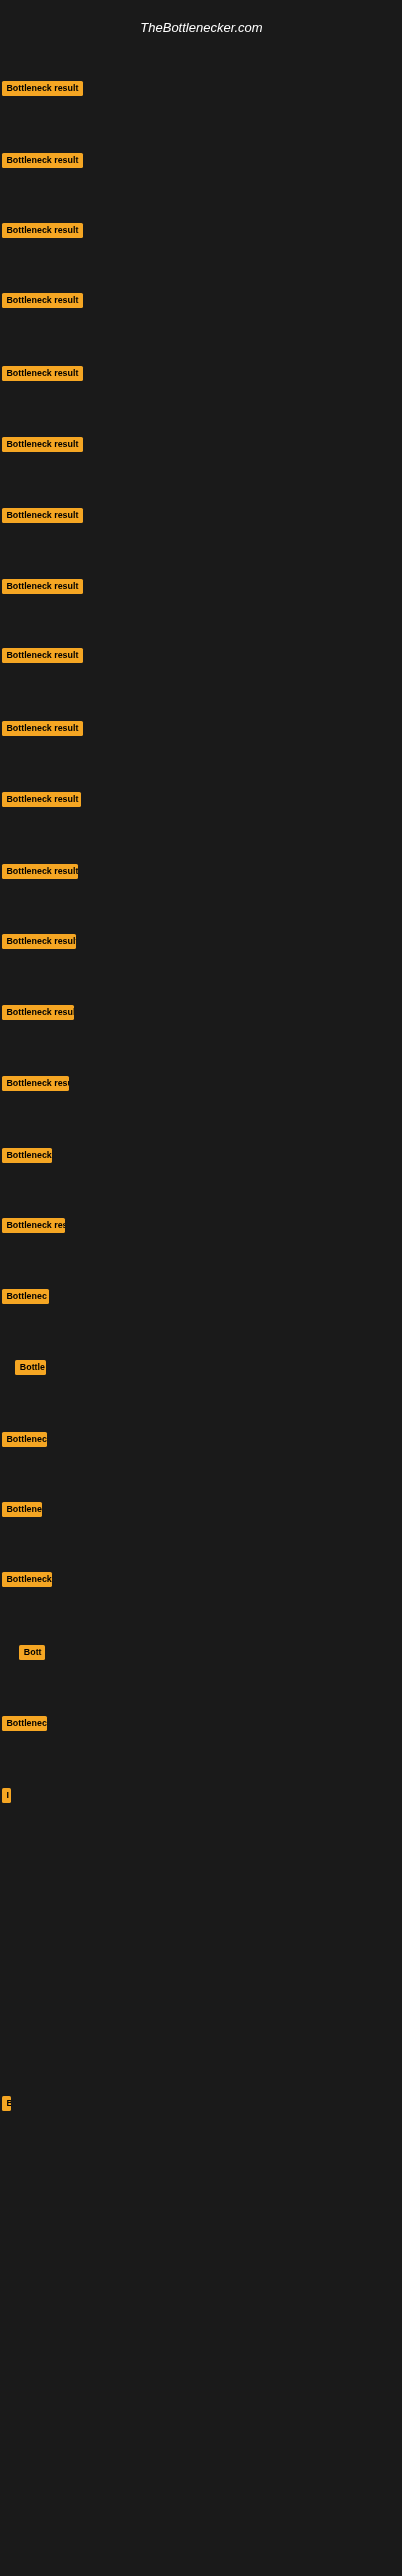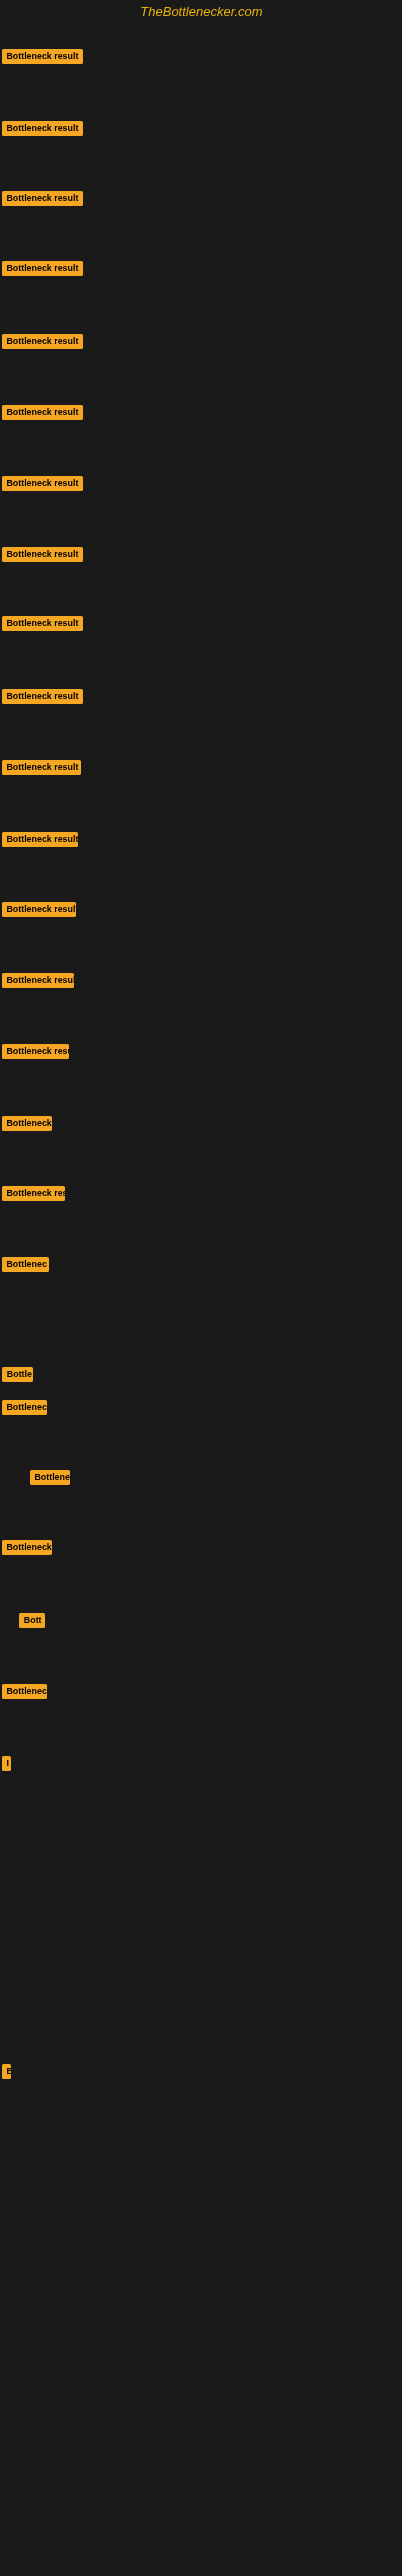--- a/index.html
+++ b/index.html
@@ -11,23 +11,23 @@
     body {
       width: 403px;
       min-height: 2576px;
       background-color: #1a1a1a;
       font-family: Arial, sans-serif;
       position: relative;
     }
 
     .site-title {
       text-align: center;
-      color: #eab308;
+      color: #ffffff;
       font-size: 13px;
-      padding: 4px 0;
+      padding: 20px 0;
       font-style: italic;
     }
 
     .bottleneck-badge {
       display: inline-block;
       background-color: #f5a623;
       color: #000;
       font-size: 8.9px;
       font-weight: bold;
       padding: 2.4px 4.8px;
@@ -55,22 +55,22 @@
     <div style="position: absolute; top: 593px; left: 1.6px;"><span class="bottleneck-badge" style="max-width: 82px;">Bottleneck result</span></div>
     <div style="position: absolute; top: 666px; left: 1.6px;"><span class="bottleneck-badge" style="max-width: 81px;">Bottleneck result</span></div>
     <div style="position: absolute; top: 737px; left: 1.6px;"><span class="bottleneck-badge" style="max-width: 79px;">Bottleneck result</span></div>
     <div style="position: absolute; top: 809px; left: 1.6px;"><span class="bottleneck-badge" style="max-width: 76px;">Bottleneck result</span></div>
     <div style="position: absolute; top: 879px; left: 1.6px;"><span class="bottleneck-badge" style="max-width: 74px;">Bottleneck result</span></div>
     <div style="position: absolute; top: 950px; left: 1.6px;"><span class="bottleneck-badge" style="max-width: 72px;">Bottleneck result</span></div>
     <div style="position: absolute; top: 1021px; left: 1.6px;"><span class="bottleneck-badge" style="max-width: 67px;">Bottleneck resu</span></div>
     <div style="position: absolute; top: 1093px; left: 1.6px;"><span class="bottleneck-badge" style="max-width: 50px;">Bottleneck</span></div>
     <div style="position: absolute; top: 1163px; left: 1.6px;"><span class="bottleneck-badge" style="max-width: 63px;">Bottleneck res</span></div>
     <div style="position: absolute; top: 1234px; left: 1.6px;"><span class="bottleneck-badge" style="max-width: 47px;">Bottlenec</span></div>
-    <div style="position: absolute; top: 1305px; left: 2px; margin-top: 39px;"><span class="bottleneck-badge" style="max-width: 31px;">Bottle</span></div>
+    <div style="position: absolute; top: 1305px; left: 15px;"><span class="bottleneck-badge" style="max-width: 31px;">Bottle</span></div>
     <div style="position: absolute; top: 1377px; left: 1.6px;"><span class="bottleneck-badge" style="max-width: 45px;">Bottlenec</span></div>
-    <div style="position: absolute; top: 1447px; left: 1.6px; margin-left: 28px;"><span class="bottleneck-badge" style="max-width: 40px;">Bottlene</span></div>
+    <div style="position: absolute; top: 1447px; left: 1.6px;"><span class="bottleneck-badge" style="max-width: 40px;">Bottlene</span></div>
     <div style="position: absolute; top: 1517px; left: 1.6px;"><span class="bottleneck-badge" style="max-width: 50px;">Bottleneck</span></div>
     <div style="position: absolute; top: 1590px; left: 19px;"><span class="bottleneck-badge" style="max-width: 26px;">Bott</span></div>
     <div style="position: absolute; top: 1661px; left: 1.6px;"><span class="bottleneck-badge" style="max-width: 45px;">Bottlenec</span></div>
     <div style="position: absolute; top: 1733px; left: 1.6px;"><span class="bottleneck-badge" style="max-width: 6.4px;">I</span></div>
     <div style="position: absolute; top: 2041px; left: 1.6px;"><span class="bottleneck-badge" style="max-width: 9.7px;">B</span></div>
   </div>
 
 
 </body></html>

